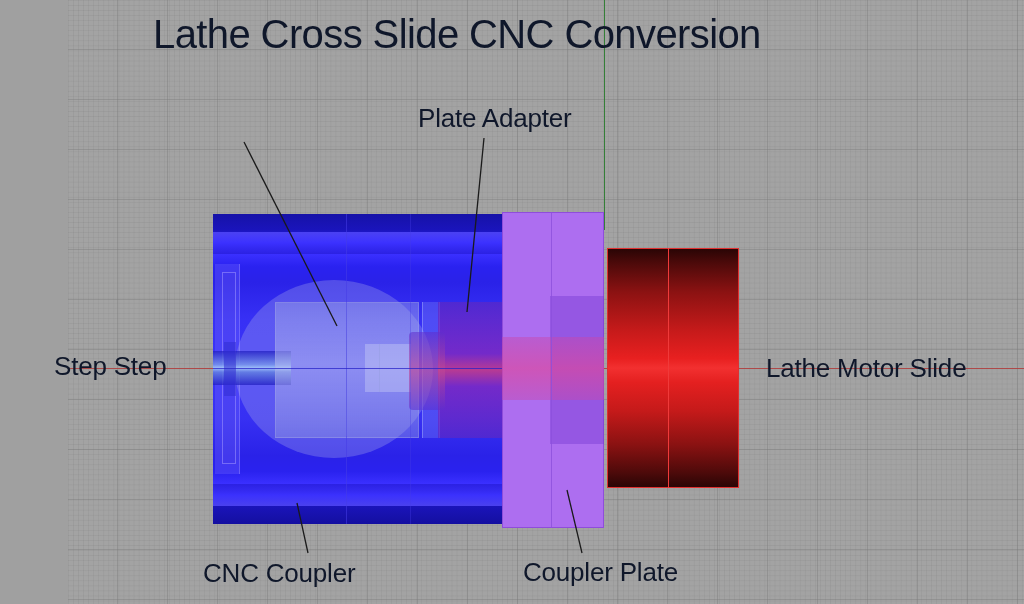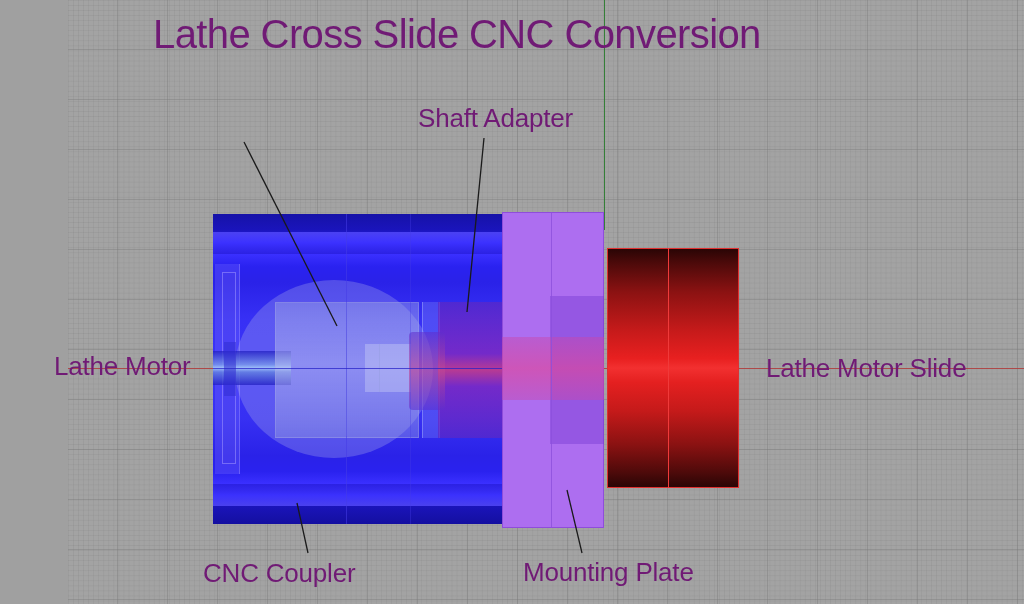--- a/index.html
+++ b/index.html
@@ -287,21 +287,21 @@
   .leaders {
     position: absolute;
     left: 0; top: 0;
     width: 1024px; height: 604px;
     pointer-events: none;
   }
 
   
   .label {
     position: absolute;
-    color: #701a75;
+    color: #0f172a;
     font-family: "Liberation Sans", sans-serif;
     white-space: nowrap;
     letter-spacing: -0.2px;
   }
   .title {
     font-size: 40px;
     left: 153px;
     top: 12px;
     letter-spacing: -0.6px;
   }
@@ -355,23 +355,23 @@
   <svg class="leaders" width="1024" height="604" viewBox="0 0 1024 604">
     <line x1="244" y1="142" x2="337" y2="326" stroke="#1a1a1a" stroke-width="1.3"></line>
     <line x1="484" y1="138" x2="467" y2="312" stroke="#1a1a1a" stroke-width="1.3"></line>
     <line x1="308" y1="553" x2="297" y2="503" stroke="#1a1a1a" stroke-width="1.3"></line>
     <line x1="582" y1="553" x2="567" y2="490" stroke="#1a1a1a" stroke-width="1.3"></line>
   </svg>
 
   <div class="label title">Lathe Cross Slide CNC Conversion</div>
 
 
-  <div class="label lbl-shaft">Shaft Adapter</div>
-
-  <div class="label lbl-step">Lathe Motor</div>
+  <div class="label lbl-shaft">Plate Adapter</div>
+
+  <div class="label lbl-step">Step Step</div>
 
   <div class="label lbl-lathe">Lathe Motor Slide</div>
 
   <div class="label lbl-cnc">CNC Coupler</div>
 
-  <div class="label lbl-mount">Mounting Plate</div>
+  <div class="label lbl-mount">Coupler Plate</div>
 
 </div>
 
 </body></html>

